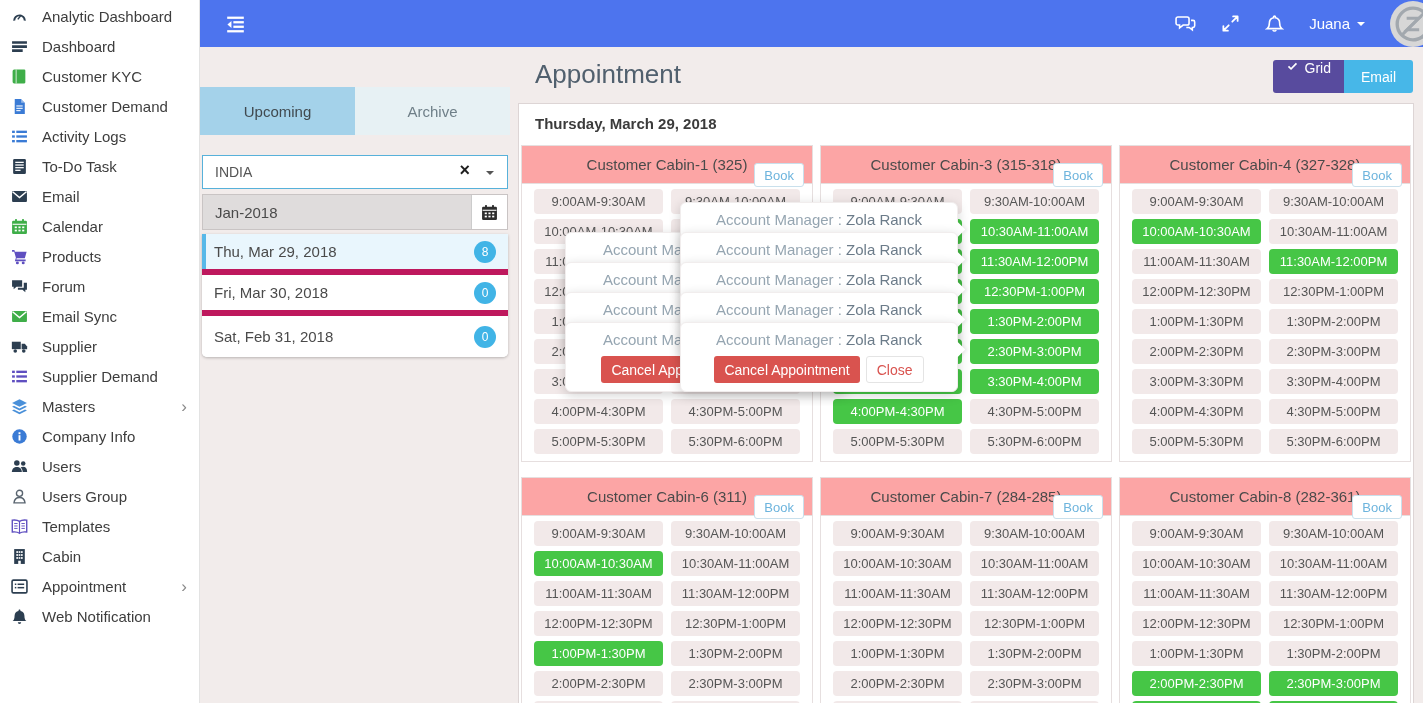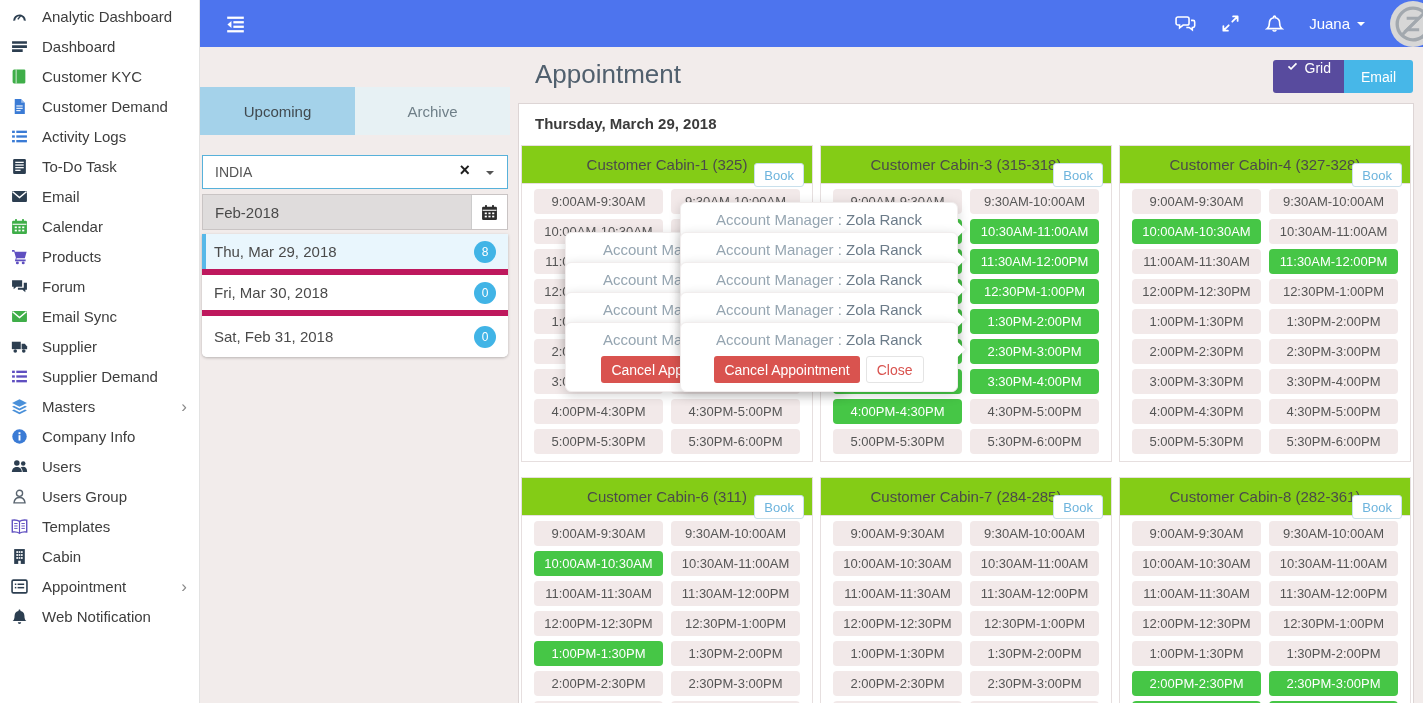--- a/index.html
+++ b/index.html
@@ -47,21 +47,21 @@
   
   .main { position:absolute; left:510px; top:47px; width:913px; height:656px; }
   .page-title { position:absolute; left:25px; top:12px; font-size:26px; font-weight:400; color:#51606e; margin:0; }
   .view-btns { position:absolute; right:10px; top:13px; display:flex; }
   .grid-btn { background:var(--purple); color:#fff; border:0; height:33px; padding:0 13px; font-size:14px; border-radius:3px 0 0 3px; display:flex; align-items:flex-start; gap:6px; font-family:inherit; cursor:pointer; }
   .list-btn { background:var(--lblue); color:#fff; border:0; height:33px; padding:0 17px; font-size:14px; border-radius:0 3px 3px 0; font-family:inherit; cursor:pointer; }
   .panel { position:absolute; left:8px; right:9px; top:56px; height:700px; background:#fff; border:1px solid #ddd5d5; }
   .day-bar { padding:11px 16px 10px; font-size:15px; font-weight:bold; color:#3b3b3b; }
   .cards { display:grid; grid-template-columns:repeat(3,1fr); gap:15px 7px; padding:3px 2px 0 2px; }
   .card { border:1px solid #e6dfdf; background:#fff; }
-  .card-head { position:relative; height:38px; background:#84cc16; border-bottom:1px solid #e6dfdf; display:flex; align-items:center; justify-content:center; }
+  .card-head { position:relative; height:38px; background:#fca5a5; border-bottom:1px solid #e6dfdf; display:flex; align-items:center; justify-content:center; }
   .card-title { font-size:15px; color:#4a4a4a; }
   .book-btn { position:absolute; right:8px; top:17px; height:24px; padding:0 9px; background:#fff; border:1px solid #c9e0ec; border-radius:3px; color:#6db4dd; font-size:13px; cursor:pointer; font-family:inherit; }
   .card-body { padding:5px 12px 7px; display:grid; grid-template-columns:1fr 1fr; gap:5px 8px; }
   .slot { height:25px; line-height:25px; text-align:center; background:#f2e9e9; border-radius:4px; font-size:13px; color:#555; cursor:pointer; white-space:nowrap; overflow:hidden; }
   .slot.booked { background:var(--green); color:#fff; }
   
   .pop { position:absolute; background:#fff; border:1px solid #f1eded; border-radius:6px; box-shadow:0 3px 12px rgba(0,0,0,.18); }
   .plabel { margin-top:8px; text-align:center; font-size:15px; color:#95a5b1; white-space:nowrap; }
   .plabel b { color:#6b7b89; font-weight:400; }
   .pbtns { display:flex; justify-content:center; gap:6px; margin-top:8px; }
@@ -368,21 +368,21 @@
   <div class="tabs">
     <div class="tab active">Upcoming</div>
     <div class="tab">Archive</div>
   </div>
   <div class="search-row">
     <input value="INDIA" style="">
     <span class="clr">×</span>
     <span class="car"></span>
   </div>
   <div class="date-row">
-    <div class="month-input">Feb-2018</div>
+    <div class="month-input">Jan-2018</div>
     <button class="cal-btn">
       <svg viewBox="0 0 16 16" width="17" height="17" fill="#2d2d2d">
           <rect x="1" y="2.6" width="14" height="12.4" rx="1.2"></rect>
           <rect x="3.8" y="1" width="1.8" height="3.2" rx=".6"></rect>
           <rect x="10.4" y="1" width="1.8" height="3.2" rx=".6"></rect>
           <g fill="#fff">
             <rect x="1.5" y="5.4" width="13" height="1"></rect>
             <rect x="3.5" y="8" width="2" height="1.6"></rect>
             <rect x="7" y="8" width="2" height="1.6"></rect>
             <rect x="10.5" y="8" width="2" height="1.6"></rect>

